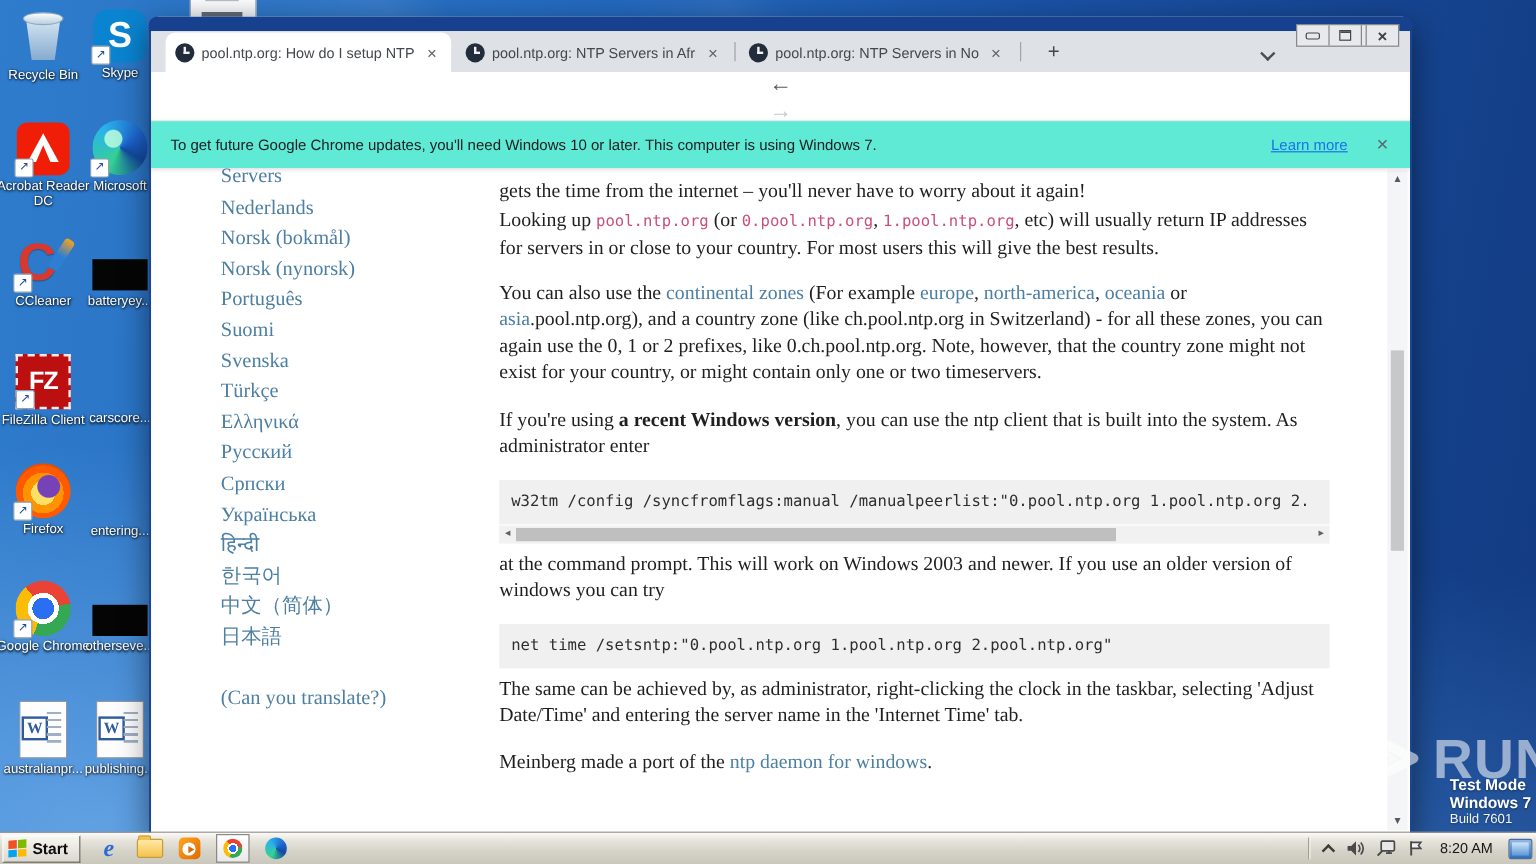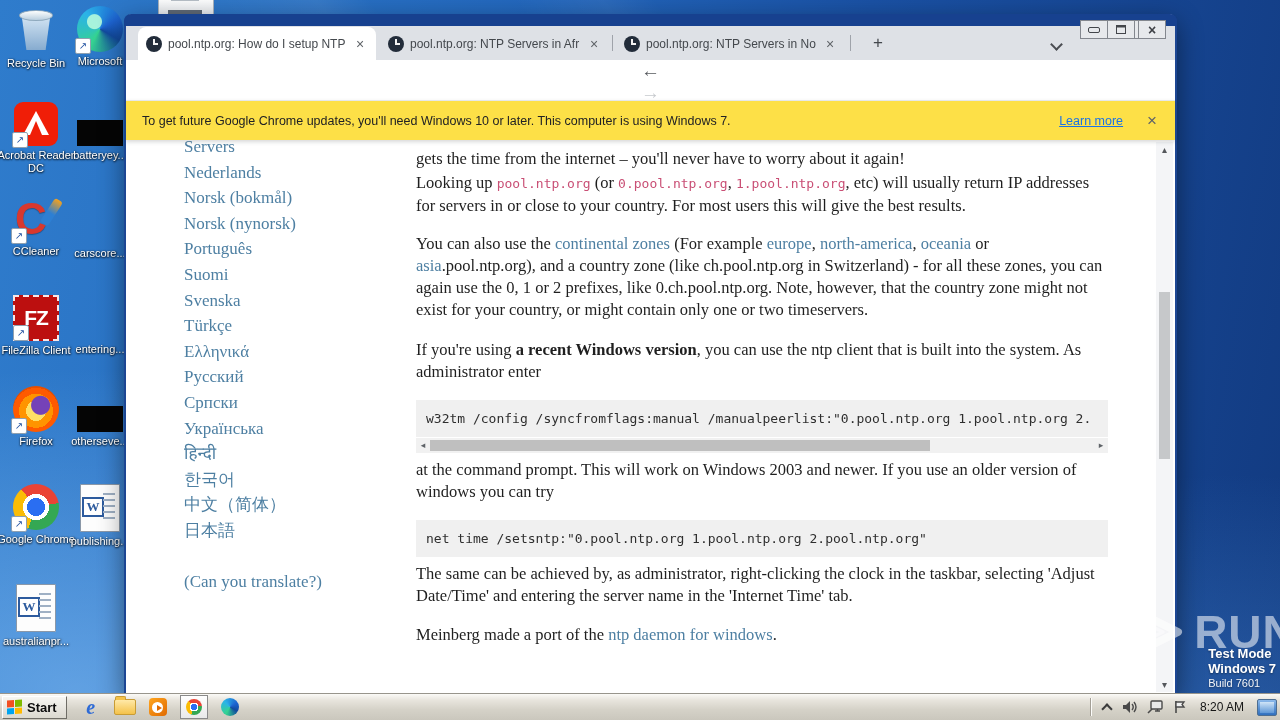--- a/index.html
+++ b/index.html
@@ -123,21 +123,21 @@
     position:relative;cursor:pointer;}
   .star::before{content:"☆";font-size:17px;color:#5f6368;}
   .sidepanel::before{content:"";width:15px;height:13px;background:#474b50;}
   .sidepanel::after{content:"";position:absolute;right:8px;top:10px;width:4px;height:9px;background:#fff;}
   .avatar::before{content:"";position:absolute;left:10px;top:5px;width:8px;height:8px;
     border-radius:50%;background:#5f6368;}
   .avatar::after{content:"";position:absolute;left:6px;top:14px;width:16px;height:8px;
     border-radius:8px 8px 0 0;background:#5f6368;}
   .dots::before{content:"⋮";font-size:16px;font-weight:bold;color:#5f6368;}
 
-  .notifbar{position:absolute;top:86px;left:0;right:0;height:40px;background:#fde047;z-index:4;
+  .notifbar{position:absolute;top:86px;left:0;right:0;height:40px;background:#5eead4;z-index:4;
     border-top:1px solid #e6e8ea;box-shadow:0 2px 4px rgba(60,64,67,.20);display:flex;
     align-items:center;padding:0 16px;box-sizing:border-box;}
   .notif-text{font-size:12.5px;color:#202124;}
   .learn-more{margin-left:auto;font-size:12.5px;color:#1a73e8;text-decoration:underline;cursor:pointer;}
   .notif-close{margin:0 2px 0 24px;cursor:pointer;}
   .notif-close::before{content:"×";font-size:17px;color:#5f6368;}
 
   .content{position:absolute;top:126px;left:0;right:0;bottom:0;background:#fff;overflow:hidden;
     font-family:"Liberation Serif","DejaVu Serif",serif;}
   .langs{position:absolute;left:58px;top:-6px;width:225px;font-size:17px;line-height:25.6px;
@@ -259,20 +259,26 @@
         </div>
         <div class="dlabel">Google Chrome</div>
       </div>
       <div class="dicell">
         <div class="dicon icon-word-doc"></div>
         <div class="dlabel">australianpr...</div>
       </div>
     </div>
   <div class="dcol" style="left:58px">
       <div class="dicell">
+        <div class="dicon icon-skype">
+          <span class="sc-arrow"></span>
+        </div>
+        <div class="dlabel">Skype</div>
+      </div>
+      <div class="dicell">
         <div class="dicon icon-edge">
           <span class="sc-arrow"></span>
         </div>
         <div class="dlabel">Microsoft</div>
       </div>
       <div class="dicell">
         <div class="dicon icon-black-thumb"></div>
         <div class="dlabel">batteryey...</div>
       </div>
       <div class="dicell">

